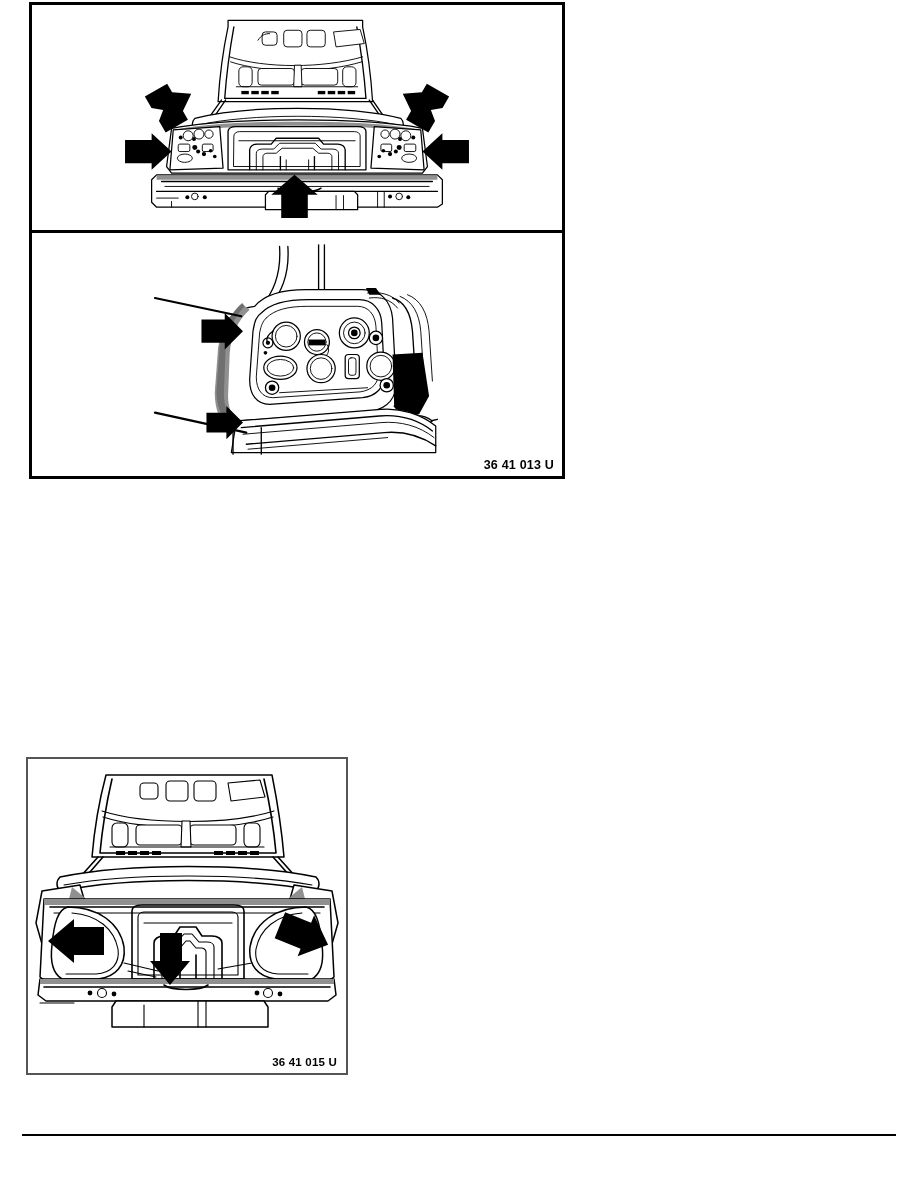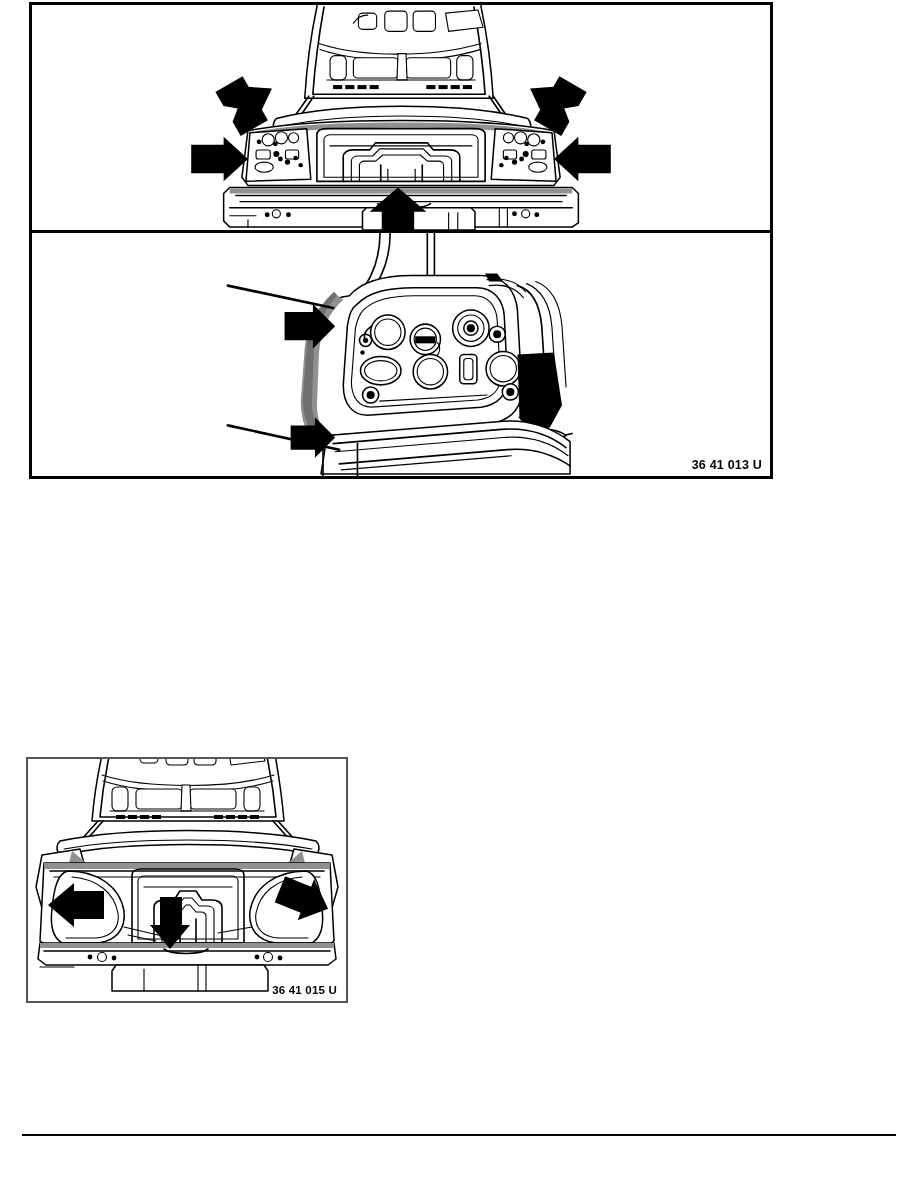--- a/index.html
+++ b/index.html
@@ -20,21 +20,21 @@
     position: absolute;
     inset: 0;
     background: #ffffff;
   }
 
   
   #figure-group-top {
     position: absolute;
     left: 29px;
     top: 2px;
-    width: 744px;
+    width: 536px;
     height: 477px;
     border: 3px solid #000000;
     box-sizing: border-box;
     background: #ffffff;
   }
   #panel-rear-end-overview {
     position: absolute;
     left: 0;
     top: 0;
     width: 100%;
@@ -52,21 +52,21 @@
     box-sizing: border-box;
     overflow: hidden;
   }
 
   
   #figure-trunk-floor {
     position: absolute;
     left: 26px;
     top: 757px;
     width: 322px;
-    height: 246px;
+    height: 318px;
     border: 2px solid #555555;
     box-sizing: border-box;
     background: #ffffff;
     overflow: hidden;
   }
 
   .panel-svg {
     display: block;
     width: 100%;
     height: 100%;

